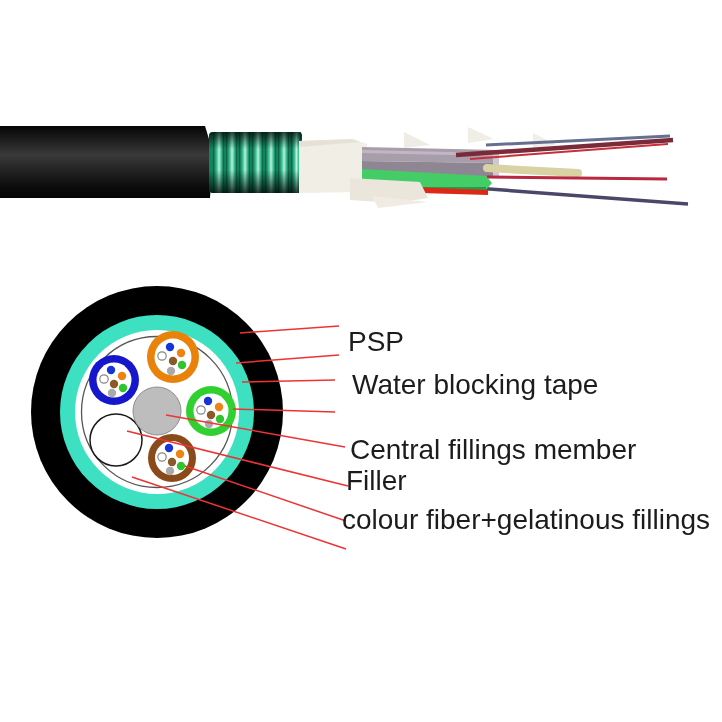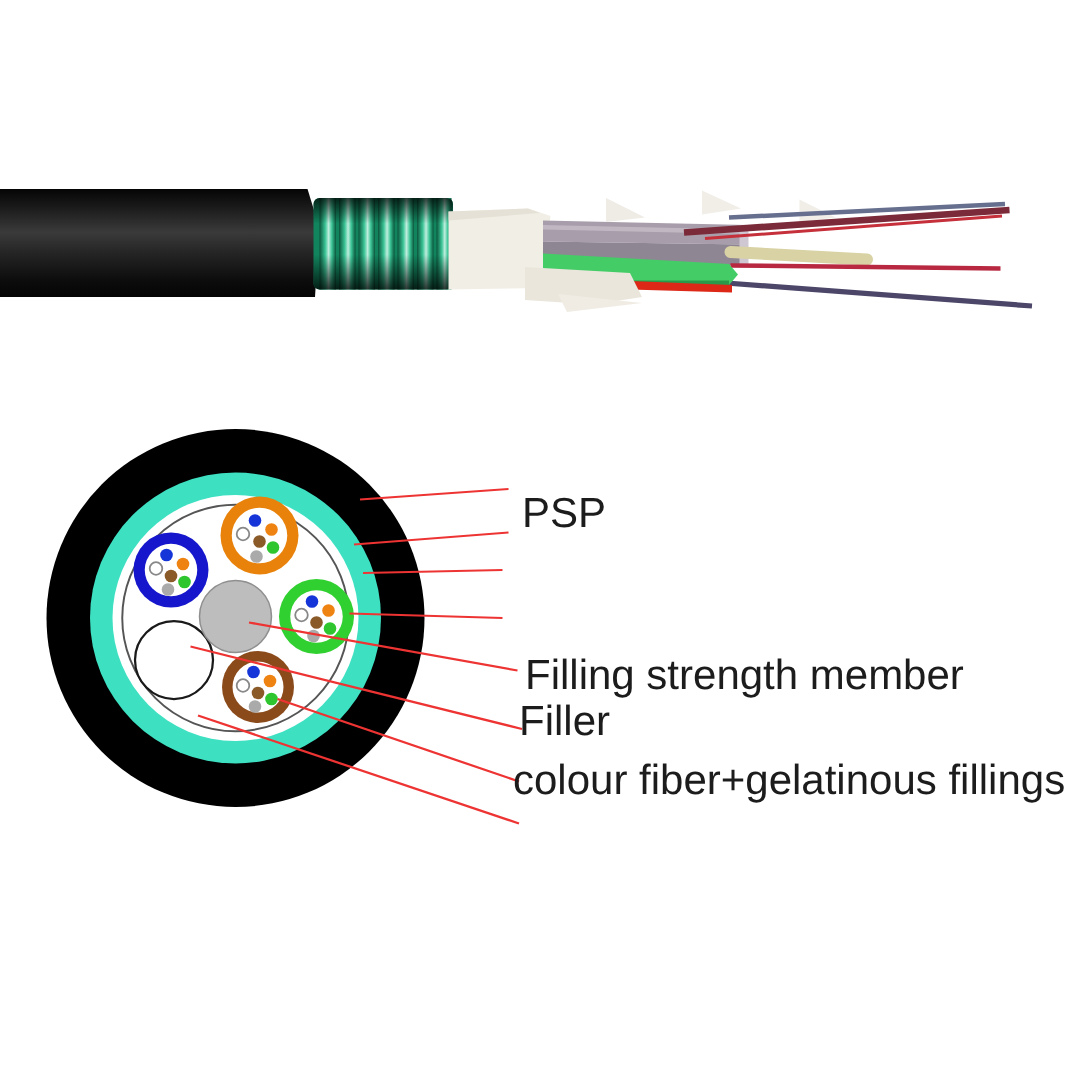--- a/index.html
+++ b/index.html
@@ -163,17 +163,18 @@
     <line x1="242" y1="382" x2="335" y2="380" stroke="#ee3333"></line>
     <line x1="233" y1="409" x2="335" y2="412" stroke="#ee3333"></line>
     <line x1="166" y1="415" x2="345" y2="447" stroke="#ee3333"></line>
     <line x1="127" y1="431" x2="348" y2="486" stroke="#ee3333"></line>
     <line x1="185" y1="466" x2="346" y2="521" stroke="#ee3333"></line>
     <line x1="132" y1="477" x2="346" y2="549" stroke="#ee3333"></line>
   </g>
 </svg>
 
 <div class="lbl" style="left:348px;top:328px">PSP</div>
-<div class="lbl" style="left:350px;top:436px">Filling strength member</div>
+<div class="lbl" style="left:352px;top:371px">Water blocking tape</div>
+<div class="lbl" style="left:350px;top:436px">Central fillings member</div>
 <div class="lbl" style="left:346px;top:467px">Filler</div>
 <div class="lbl" style="left:342px;top:506px">colour fiber+gelatinous fillings</div>
 
 </div>
 
 </body></html>

